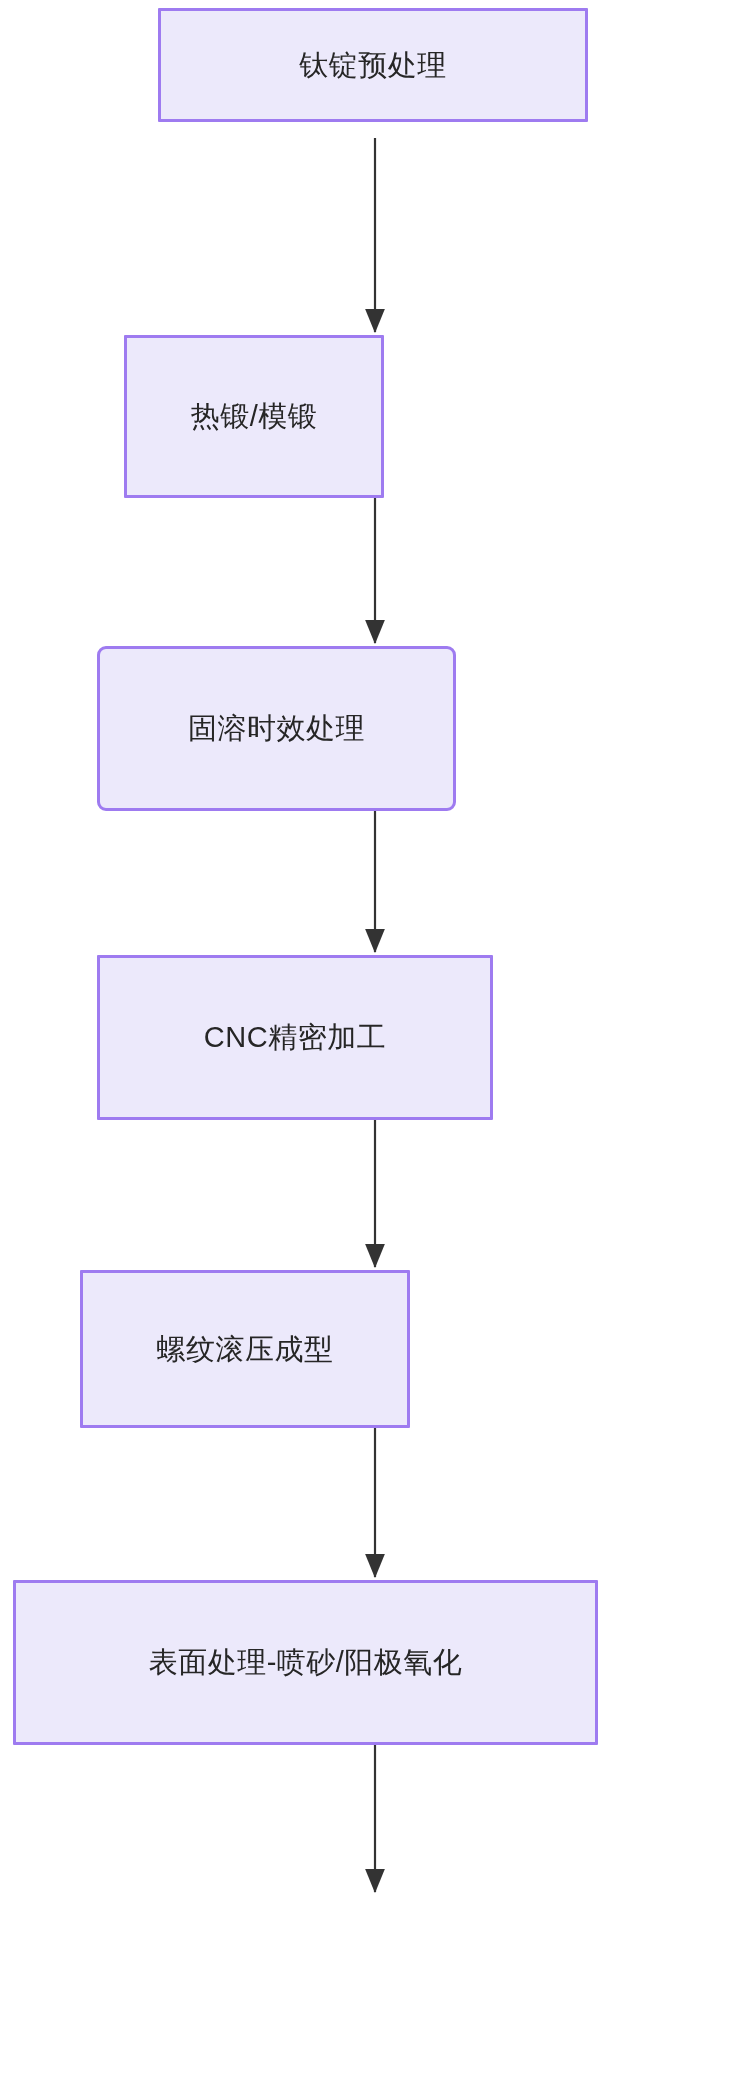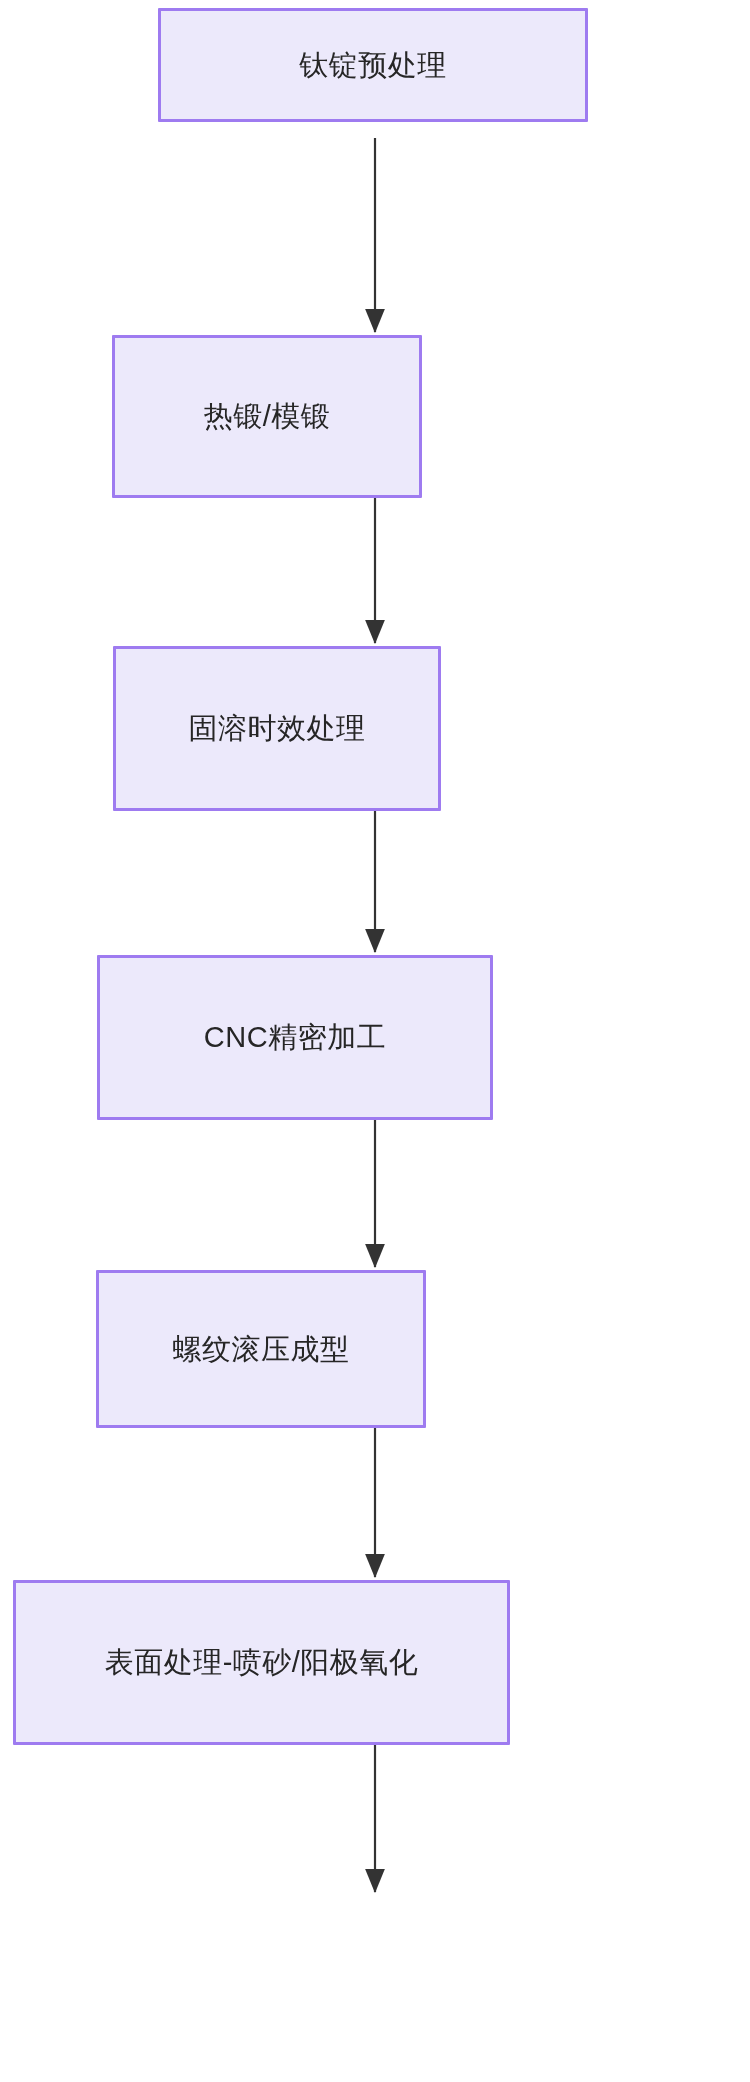--- a/index.html
+++ b/index.html
@@ -73,34 +73,34 @@
     </g>
     <g>
       <line class="edge-line" x1="375" y1="1745" x2="375" y2="1892" stroke="#333333" stroke-width="2.2" marker-end="url(#arrowhead)"></line>
     </g>
   </svg>
 
   <div class="node" style="left:158px; top:8px; width:430px; height:114px;">
     <span class="node-label">钛锭预处理</span>
   </div>
 
-  <div class="node" style="left:112px; top:335px; width:310px; height:163px;">
+  <div class="node" style="left:124px; top:335px; width:260px; height:163px;">
     <span class="node-label">热锻/模锻</span>
   </div>
 
-  <div class="node" style="left:113px; top:646px; width:328px; height:165px;">
+  <div class="node" style="left:97px; top:646px; width:359px; height:165px;border-radius:9px;">
     <span class="node-label">固溶时效处理</span>
   </div>
 
   <div class="node" style="left:97px; top:955px; width:396px; height:165px;">
     <span class="node-label">CNC精密加工</span>
   </div>
 
-  <div class="node" style="left:96px; top:1270px; width:330px; height:158px;">
+  <div class="node" style="left:80px; top:1270px; width:330px; height:158px;">
     <span class="node-label">螺纹滚压成型</span>
   </div>
 
-  <div class="node" style="left:13px; top:1580px; width:497px; height:165px;">
+  <div class="node" style="left:13px; top:1580px; width:585px; height:165px;">
     <span class="node-label">表面处理-喷砂/阳极氧化</span>
   </div>
 
 
 </div>
 
 </body></html>

